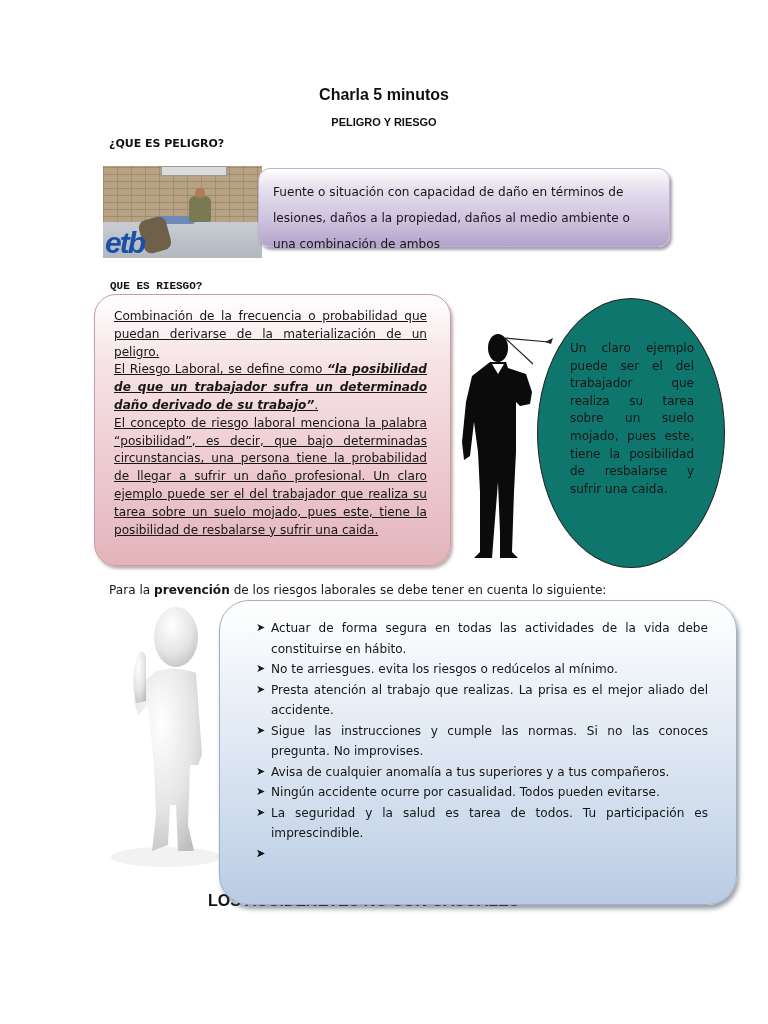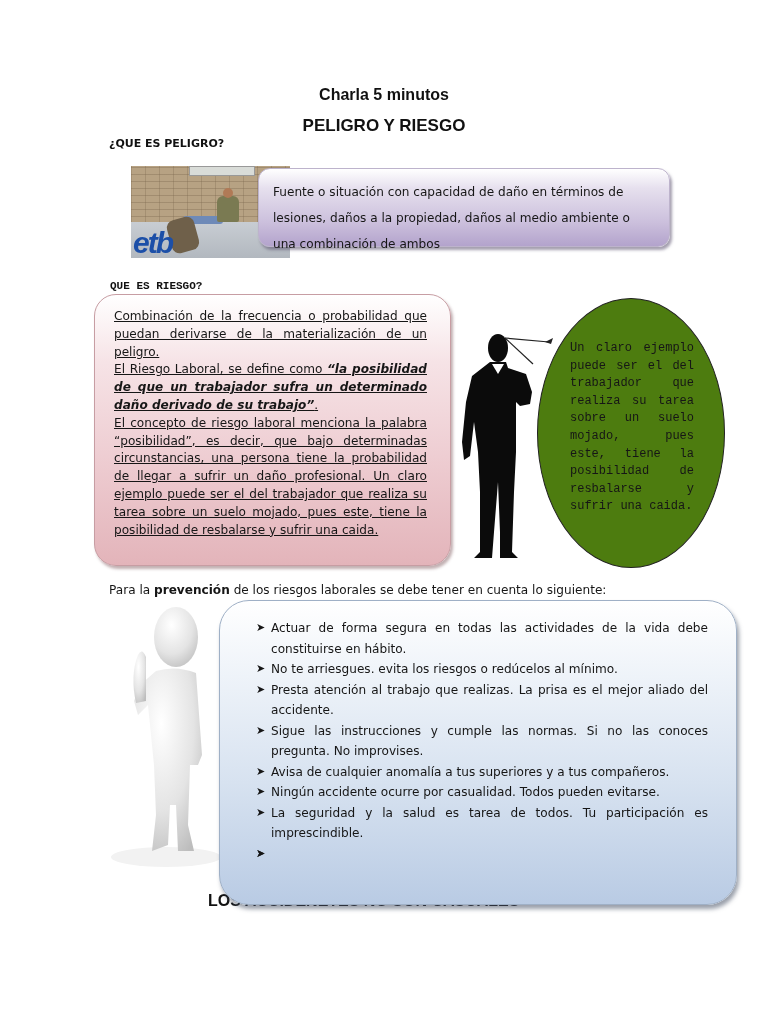--- a/index.html
+++ b/index.html
@@ -7,29 +7,28 @@
     width: 768px; height: 1024px; background: #ffffff; position: relative; overflow: hidden;
     font-family: "DejaVu Sans", sans-serif; color: #111;
   }
   .abs { position: absolute; }
   .title1 {
     left: 0; width: 768px; top: 86px; text-align: center;
     font-family: "Liberation Sans", sans-serif; font-weight: bold; font-size: 16px; color: #111;
   }
   .title2 {
     left: 0; width: 768px; top: 116px; text-align: center;
-    font-family: "Liberation Sans", sans-serif; font-weight: bold; font-size: 17px; color: #111;
+    font-family: "Liberation Sans", sans-serif; font-weight: bold; font-size: 11px; color: #111;
   }
   .section-h {
     font-family: "DejaVu Sans", sans-serif; font-weight: bold; font-size: 11px; color: #111;
   }
   .photo {
     left: 103px; top: 166px; width: 159px; height: 92px; overflow: hidden;
     background: linear-gradient(#b9a98e, #a8977c);
-    margin-left: 28px;
   }
   .photo .bricks {
     position: absolute; left: 0; top: 0; width: 100%; height: 58px;
     background:
       repeating-linear-gradient(0deg, rgba(120,100,75,0.35) 0 1px, transparent 1px 7px),
       repeating-linear-gradient(90deg, rgba(120,100,75,0.3) 0 1px, transparent 1px 14px),
       #b7a283;
   }
   .photo .window {
     position: absolute; left: 58px; top: 0; width: 64px; height: 8px; background: #d9dcd8; border: 1px solid #999;
@@ -64,21 +63,21 @@
   .box-riesgo .txt {
     position: absolute; left: 19px; top: 13px; width: 313px; font-size: 12.1px; line-height: 17.8px;
     text-align: justify; color: #161616;
   }
   .box-riesgo .txt p { margin: 0; text-decoration: underline; }
   .box-riesgo .emph { font-weight: bold; font-style: italic; }
 
   .man { left: 460px; top: 332px; width: 75px; height: 228px; }
   .bubble {
     left: 537px; top: 298px; width: 186px; height: 268px; border-radius: 50%;
-    border: 1.5px solid #222; background: #4d7c0f; font-family: Liberation Mono, monospace;
+    border: 1.5px solid #222; background: #0f766e;
   }
   .bubble .txt {
     position: absolute; left: 32px; top: 41px; width: 124px; font-size: 12px; line-height: 17.6px;
     text-align: justify; color: #161616;
   }
   .pointer { left: 505px; top: 336px; width: 60px; height: 30px; }
 
   .prev-line { left: 109px; top: 583px; font-size: 12.1px; color: #161616; }
   .prev-line b { font-weight: bold; }
 

